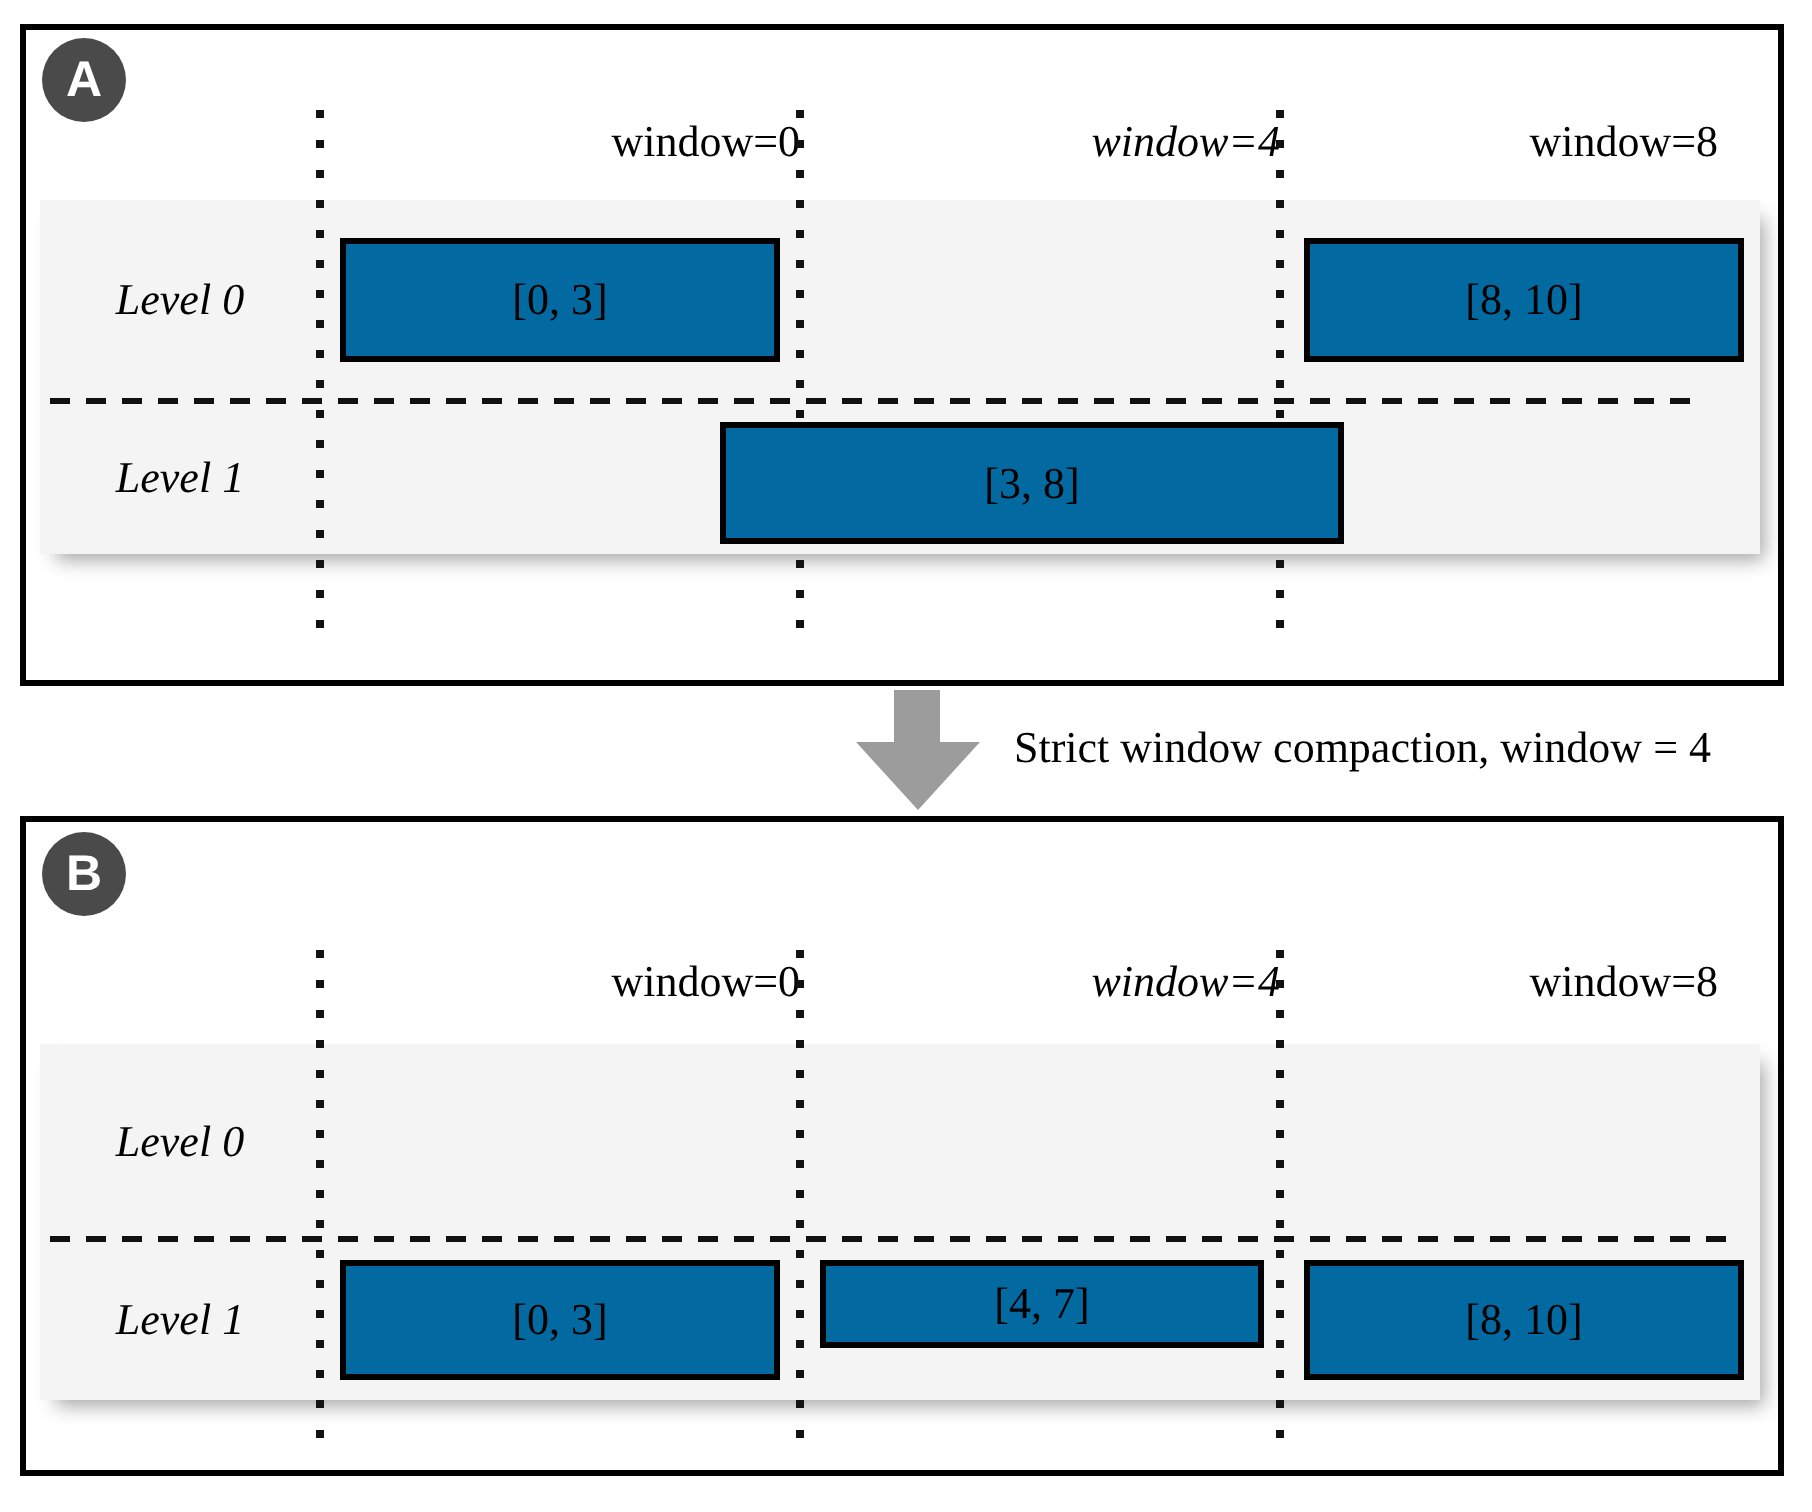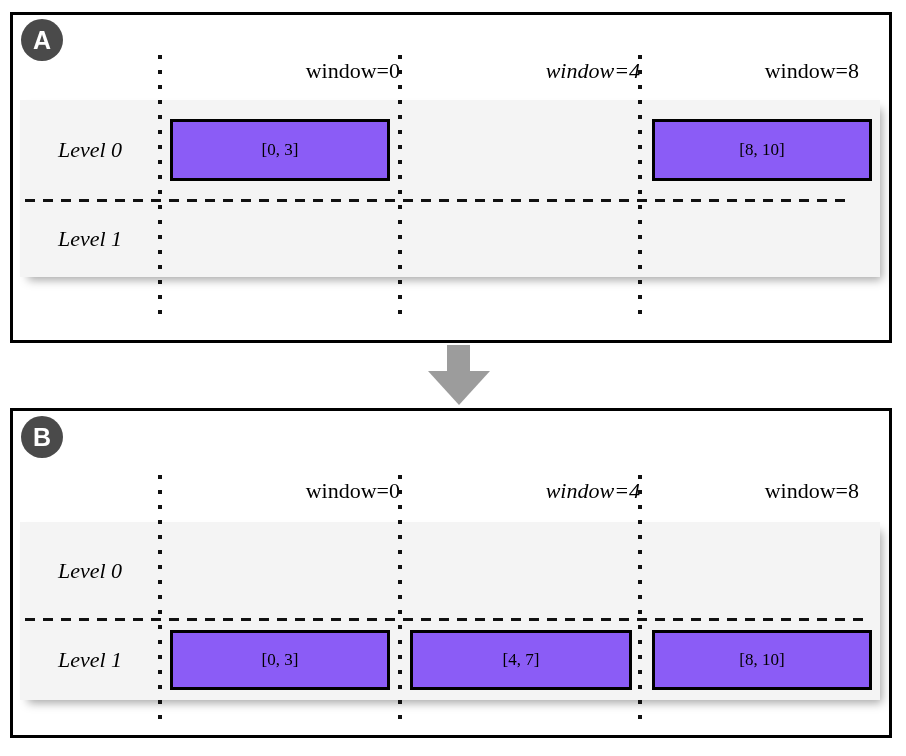--- a/index.html
+++ b/index.html
@@ -105,33 +105,33 @@
     font-style: italic;
   }
   .panel-a .lev-0 { top: 85px;  height: 100px; }
   .panel-a .lev-1 { top: 185px; height: 77px; }
   .panel-b .lev-0 { top: 111px; height: 98px; }
   .panel-b .lev-1 { top: 209px; height: 80px; }
 
   .seg {
     position: absolute;
     border: 3px solid #000000;
-    background: #8b5cf6;
+    background: #0369a1;
     box-sizing: border-box;
     display: flex;
     align-items: center;
     justify-content: center;
-    font-size: 17px;
+    font-size: 22px;
     z-index: 3;
   }
   .seg-a-0 { left: 157px; top: 104px; width: 220px; height: 62px; }
   .seg-a-1 { left: 639px; top: 104px; width: 220px; height: 62px; }
   .seg-a-2 { left: 347px; top: 196px; width: 312px; height: 61px; }
   .seg-b-0 { left: 157px; top: 219px; width: 220px; height: 60px; }
-  .seg-b-1 { left: 397px; top: 219px; width: 222px; height: 60px; }
+  .seg-b-1 { left: 397px; top: 219px; width: 222px; height: 44px; }
   .seg-b-2 { left: 639px; top: 219px; width: 220px; height: 60px; }
 
   .arrow-shaft {
     position: absolute;
     left: 447px;
     top: 345px;
     width: 23px;
     height: 28px;
     background: #9c9c9c;
   }
@@ -172,24 +172,26 @@
     <div class="vdots vd-1"></div>
     <div class="vdots vd-2"></div>
 
     <div class="hdash"></div>
 
     <div class="levlabel lev-0">Level 0</div>
     <div class="levlabel lev-1">Level 1</div>
 
     <div class="seg seg-a-0">[0, 3]</div>
     <div class="seg seg-a-1">[8, 10]</div>
+    <div class="seg seg-a-2">[3, 8]</div>
   </section>
 
   <div class="arrow-shaft"></div>
   <div class="arrow-head"></div>
+  <div class="arrow-text">Strict window compaction, window = 4</div>
 
   <section class="panel panel-b">
     <div class="badge">B</div>
 
     <div class="rows"></div>
 
     <div class="wlabel wl-0">window=0</div>
     <div class="wlabel wl-1">window=4</div>
     <div class="wlabel wl-2">window=8</div>
 

